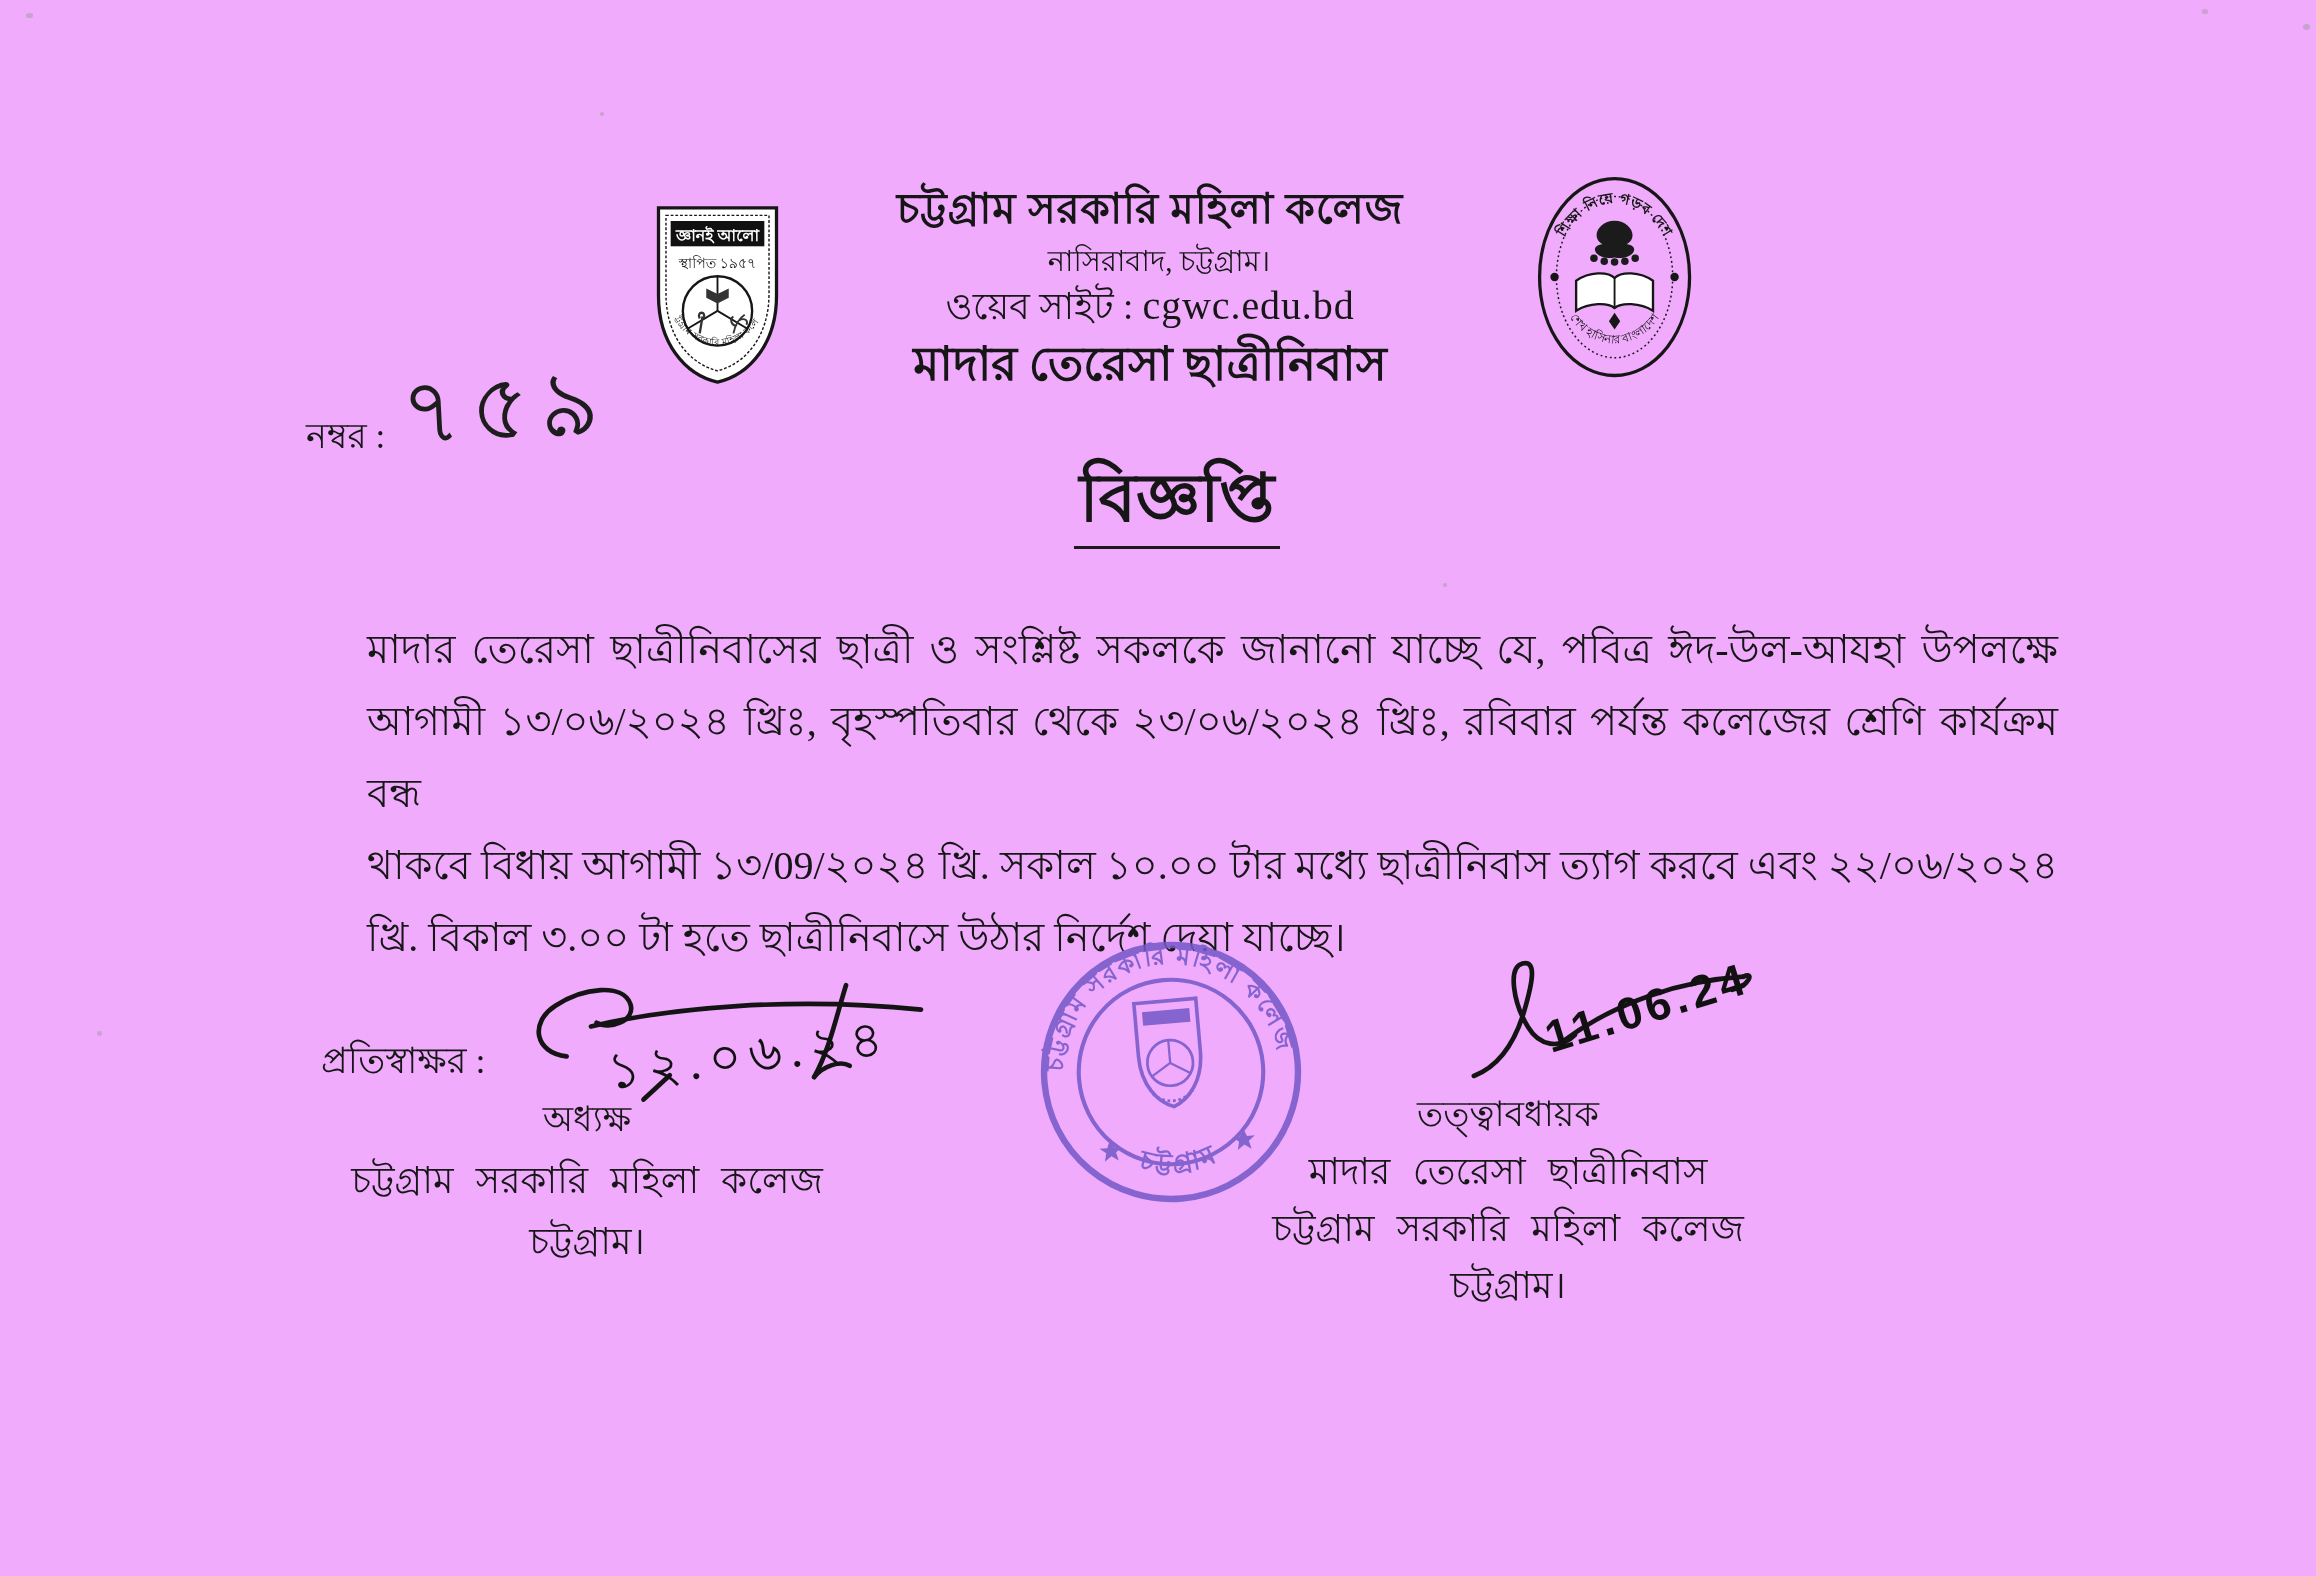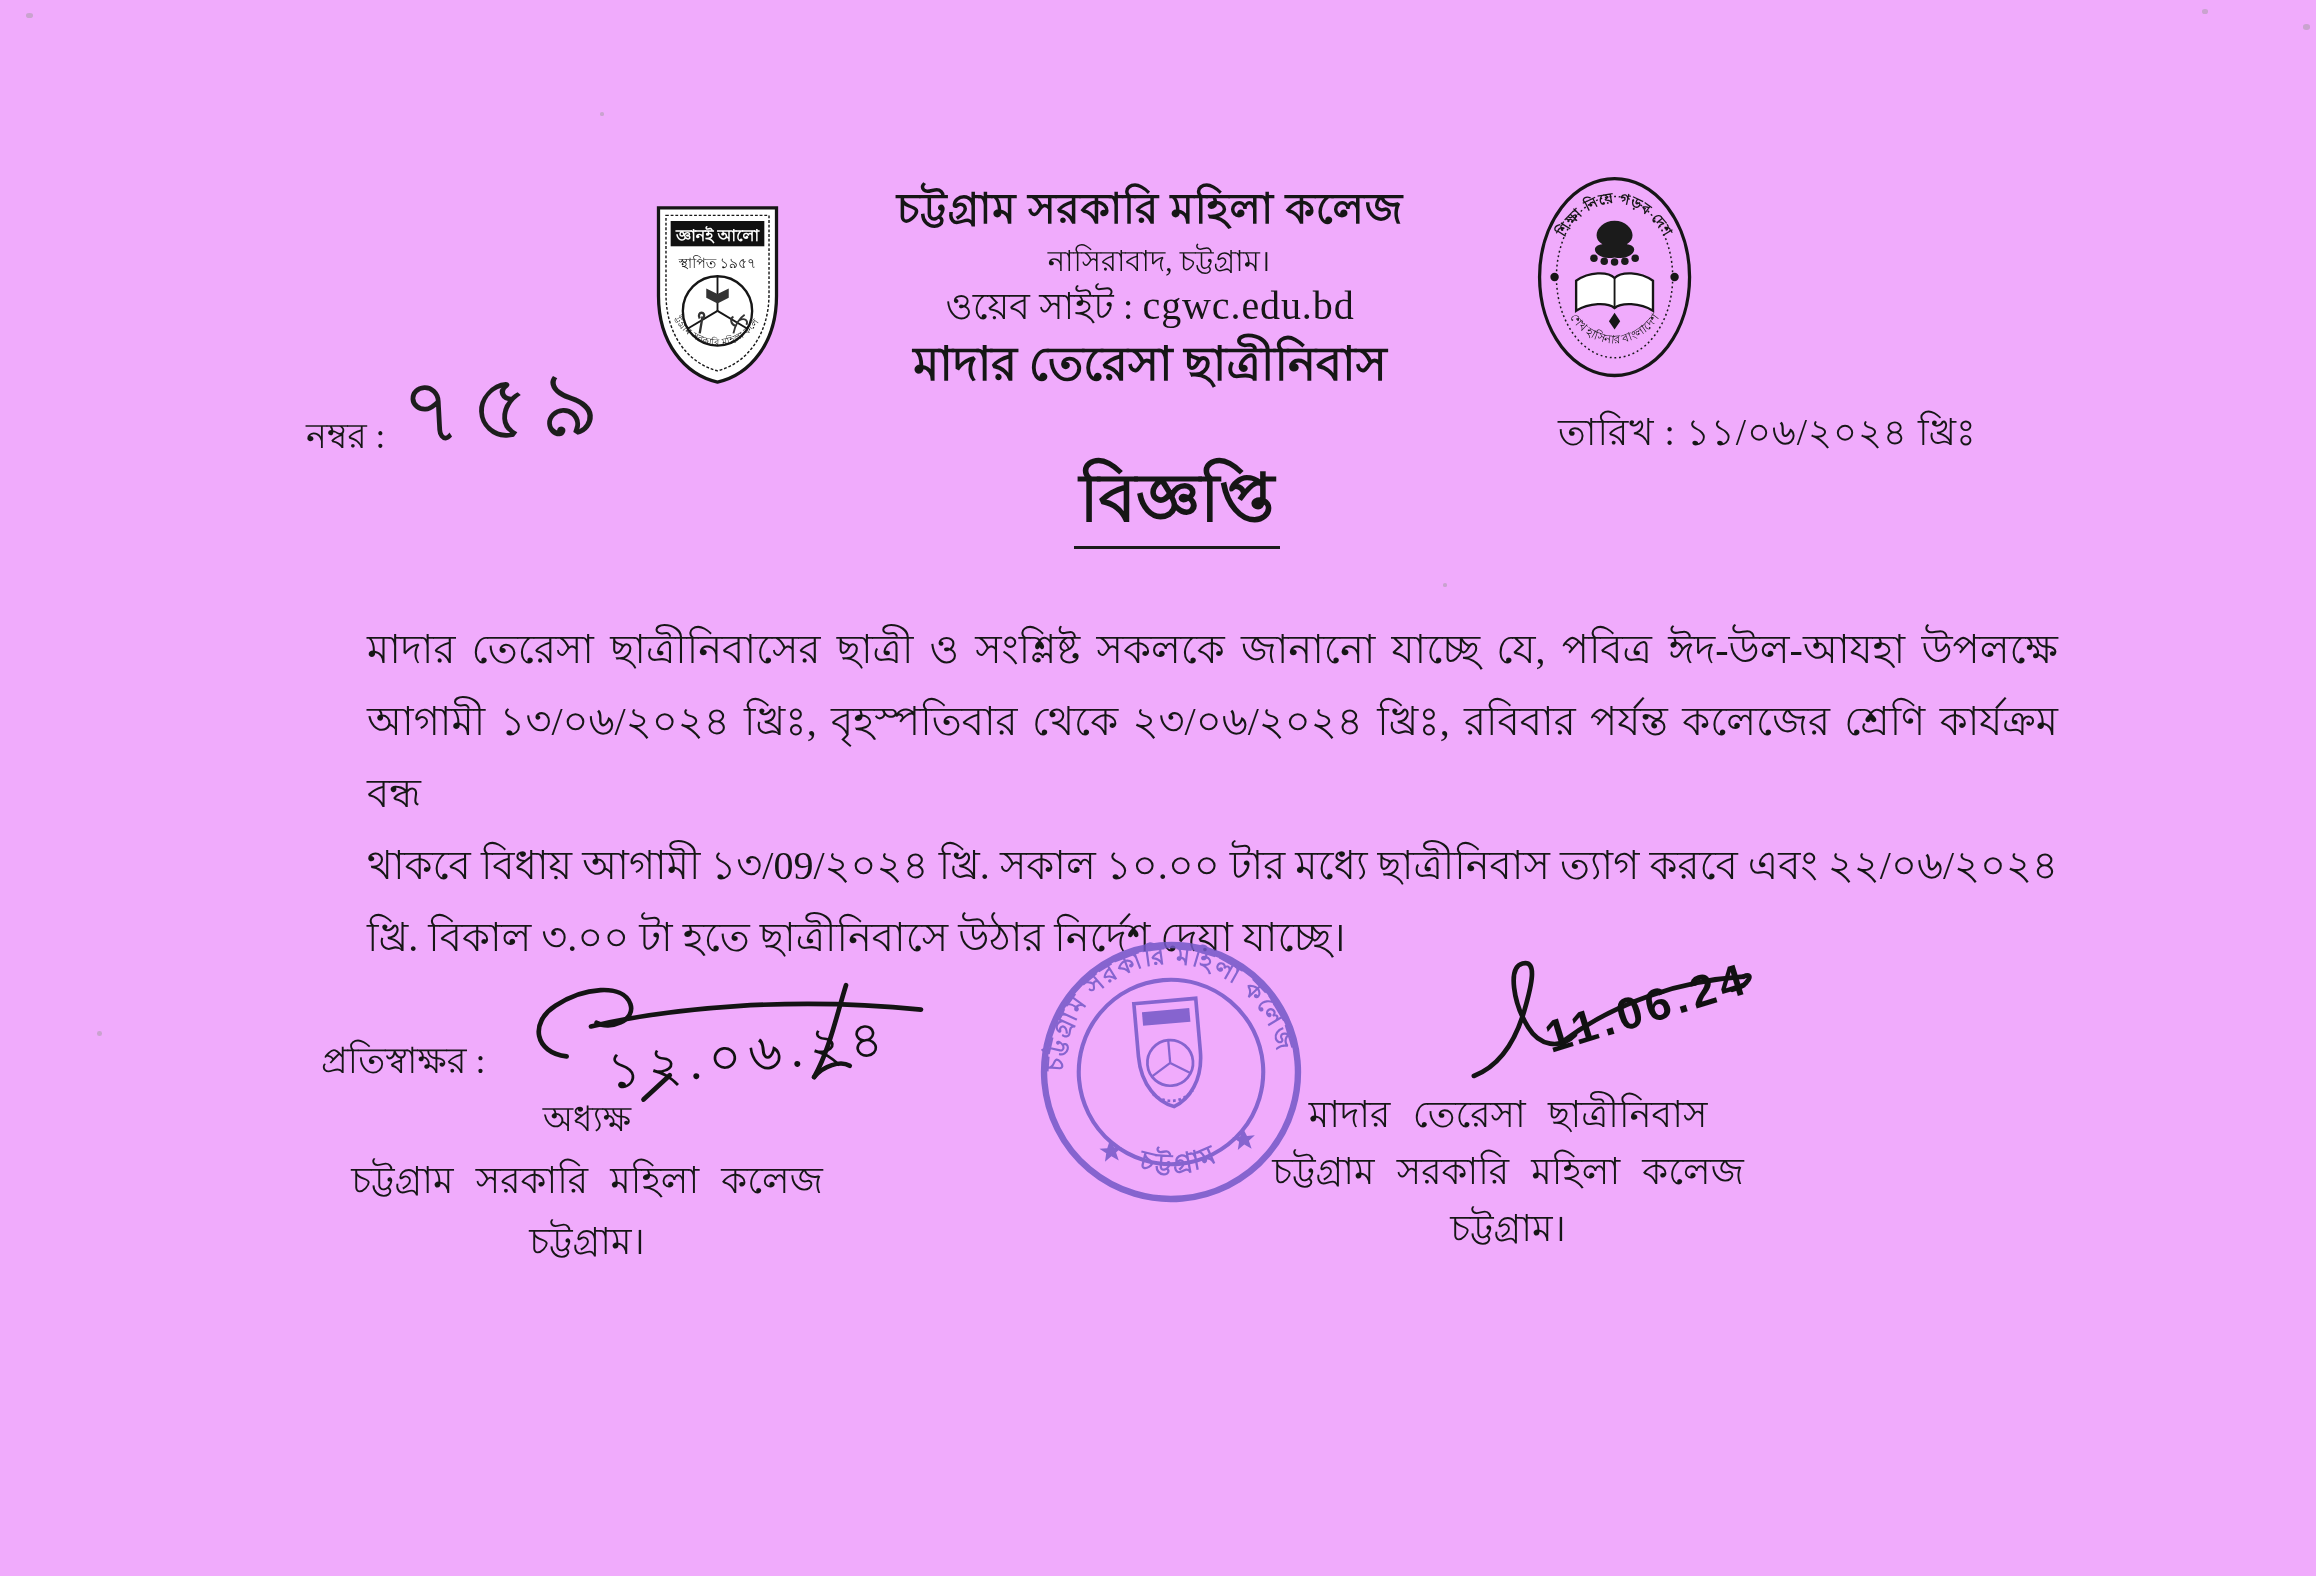--- a/index.html
+++ b/index.html
@@ -126,21 +126,20 @@
     <circle cx="87" cy="96" r="4" fill="#1b1b1b"></circle>
       <circle cx="98" cy="95" r="4" fill="#1b1b1b"></circle>
     <circle cx="109" cy="92" r="4" fill="#1b1b1b"></circle>
     <path d="M46,116 C60,106 80,106 87,113 C94,106 114,106 128,116 L128,148 C114,139 94,139 87,145 C80,139 60,139 46,148 Z" fill="#ffffff" stroke="#161616" stroke-width="2.5"></path>
     <line x1="87" y1="113" x2="87" y2="145" stroke="#161616" stroke-width="2"></line>
     <path d="M87,150 l6,9 l-6,9 l-6,-9 Z" fill="#161616"></path>
   </svg>
 
   <div class="abs number-label bn">নম্বর :</div>
   <div class="abs number-value bn">৭৫৯</div>
-  <div class="abs date-line bn">তারিখ : ১১/০৬/২০২৪ খ্রিঃ</div>
 
   <div class="abs center-x notice-title bn">বিজ্ঞপ্তি</div>
 
   <div class="abs body-text bn">
     <div class="l">মাদার তেরেসা ছাত্রীনিবাসের ছাত্রী ও সংশ্লিষ্ট সকলকে জানানো যাচ্ছে যে, পবিত্র ঈদ-উল-আযহা উপলক্ষে</div>
     <div class="l">আগামী ১৩/০৬/২০২৪ খ্রিঃ, বৃহস্পতিবার থেকে ২৩/০৬/২০২৪ খ্রিঃ, রবিবার পর্যন্ত কলেজের শ্রেণি কার্যক্রম বন্ধ</div>
     <div class="l">থাকবে বিধায় আগামী ১৩/09/২০২৪ খ্রি. সকাল ১০.০০ টার মধ্যে ছাত্রীনিবাস ত্যাগ করবে এবং ২২/০৬/২০২৪</div>
     <div class="l last">খ্রি. বিকাল ৩.০০ টা হতে ছাত্রীনিবাসে উঠার নির্দেশ দেয়া যাচ্ছে।</div>
   </div>
 
@@ -188,19 +187,20 @@
   <svg class="abs" style="left:1457px;top:956px;" width="309" height="150" viewBox="0 0 330 160">
     <g fill="none" stroke="#141414" stroke-width="5" stroke-linecap="round">
       <path d="M18,128 C44,118 62,92 72,58 C80,30 86,4 70,8 C54,12 60,50 76,76 C88,96 110,100 126,84"></path>
       <path d="M112,92 C170,48 242,26 306,22"></path>
       <path d="M306,22 C318,16 312,32 294,36"></path>
     </g>
   </svg>
   <div class="abs sig-date-right">11.06.24</div>
 
   <div class="abs center-x sig-block blk-right bn">
+    <div class="t1">তত্ত্বাবধায়ক</div>
     <div class="t2">মাদার তেরেসা ছাত্রীনিবাস</div>
     <div class="t2">চট্টগ্রাম সরকারি মহিলা কলেজ</div>
     <div class="t2">চট্টগ্রাম।</div>
   </div>
 
 </div>
 
 
 </body></html>

